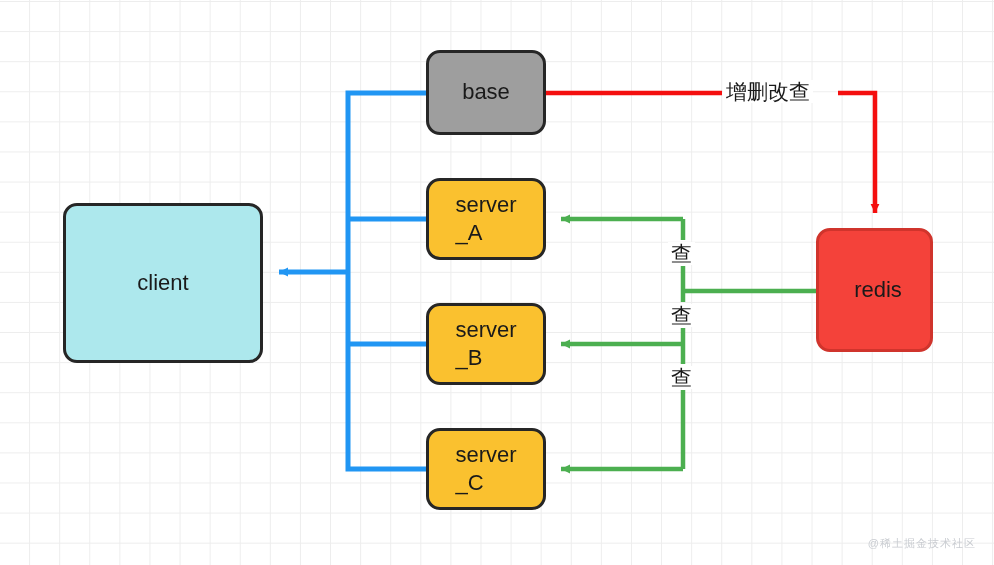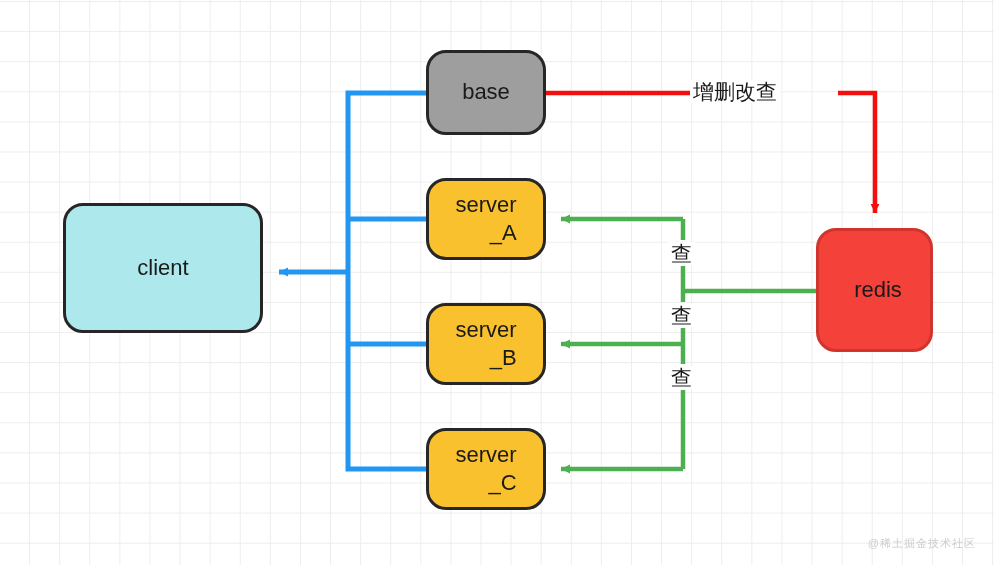--- a/index.html
+++ b/index.html
@@ -18,49 +18,49 @@
       linear-gradient(to bottom, #ededed 1px, transparent 1px);
     background-size:30.1px 30.1px;
     background-position:-1px 1px;
   }
   #svg-layer{position:absolute;left:0;top:0;width:994px;height:565px;}
 
   .node{
     position:absolute;
     box-sizing:border-box;
     border:3px solid #262626;
-    border-radius:20px;
+    border-radius:14px;
     display:flex;
     align-items:center;
     justify-content:center;
-    text-align:right;
+    text-align:left;
     color:#1a1a1a;
     font-size:22px;
     line-height:1.28;
     white-space:pre-line;
     z-index:3;
   }
-  #node-client{left:63px;top:203px;width:200px;height:130px;background:#ADE8ED;}
+  #node-client{left:63px;top:203px;width:200px;height:160px;background:#ADE8ED;}
   #node-base{left:426px;top:50px;width:120px;height:85px;background:#9E9E9E;}
   #node-server-a{left:426px;top:178px;width:120px;height:82px;background:#FAC12F;}
   #node-server-b{left:426px;top:303px;width:120px;height:82px;background:#FAC12F;}
   #node-server-c{left:426px;top:428px;width:120px;height:82px;background:#FAC12F;}
   #node-redis{left:816px;top:228px;width:117px;height:124px;background:#F4423A;border-color:#D0342C;padding-left:7px;}
 
   .edge-label{
     position:absolute;
     font-size:21px;
     color:#1a1a1a;
     background:#ffffff;
     padding:0 3px;
     z-index:4;
     white-space:nowrap;
     line-height:1.1;
   }
-  #label-crud{left:690px;top:80px;}
+  #label-crud{left:723px;top:80px;}
   #label-query-1{left:668px;top:242px;}
   #label-query-2{left:668px;top:304px;}
   #label-query-3{left:668px;top:366px;}
 
   #watermark{
     position:absolute;
     right:18px;bottom:14px;
     font-size:11px;
     color:#c9ccd1;
     letter-spacing:1px;

